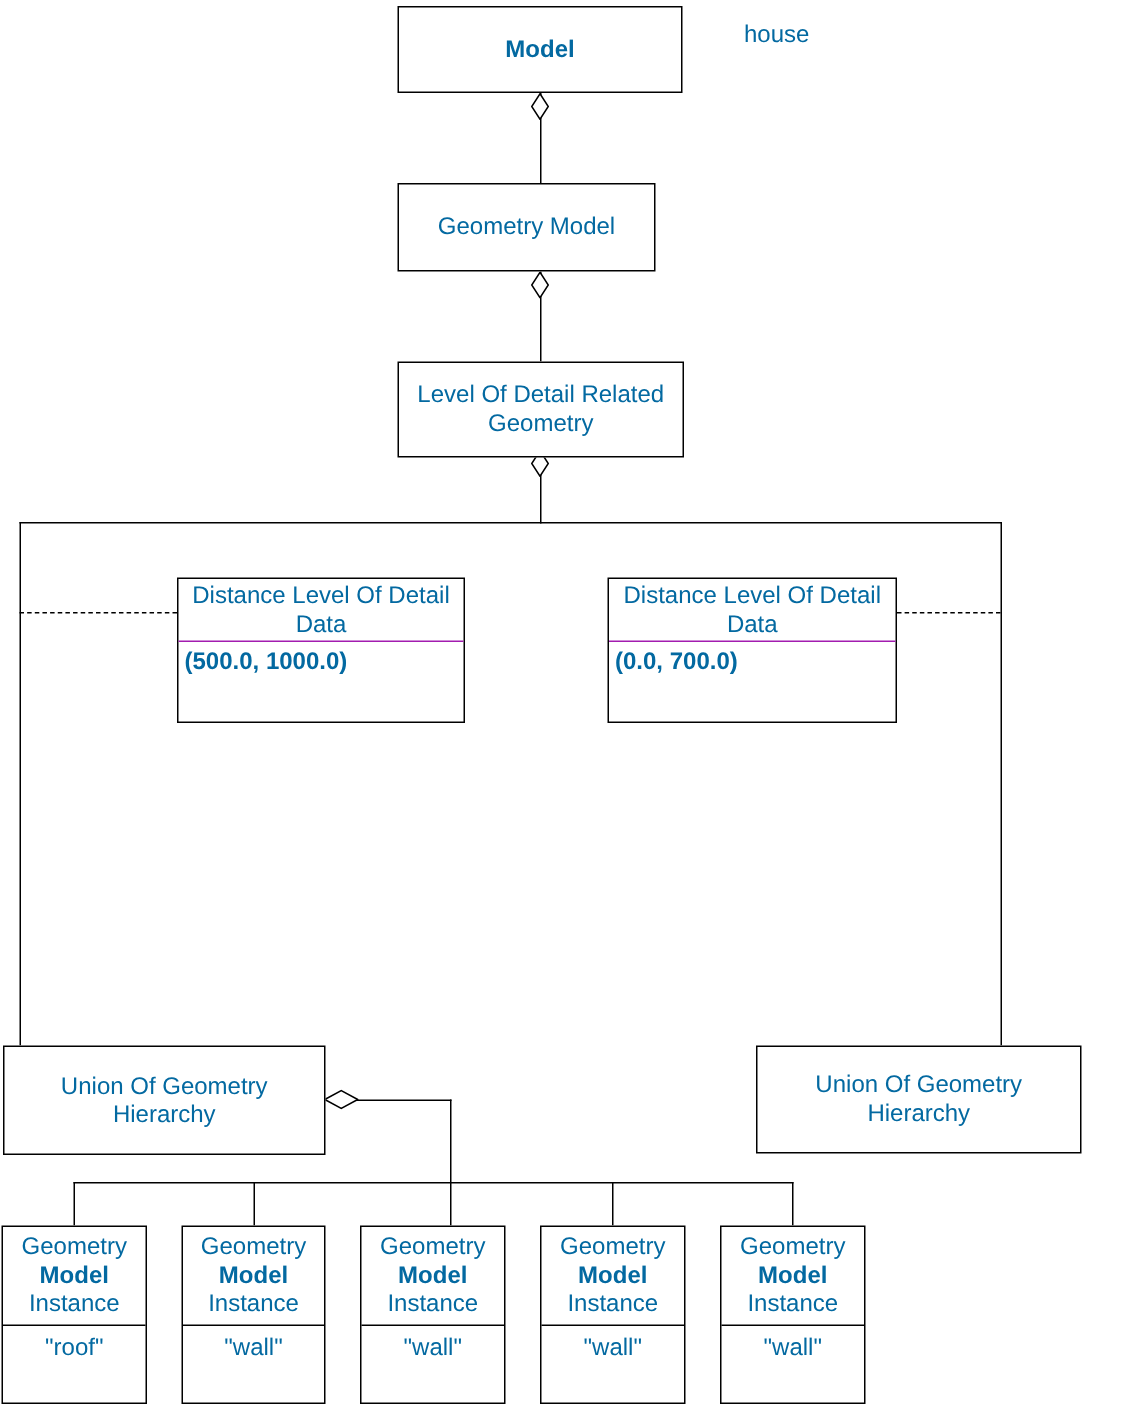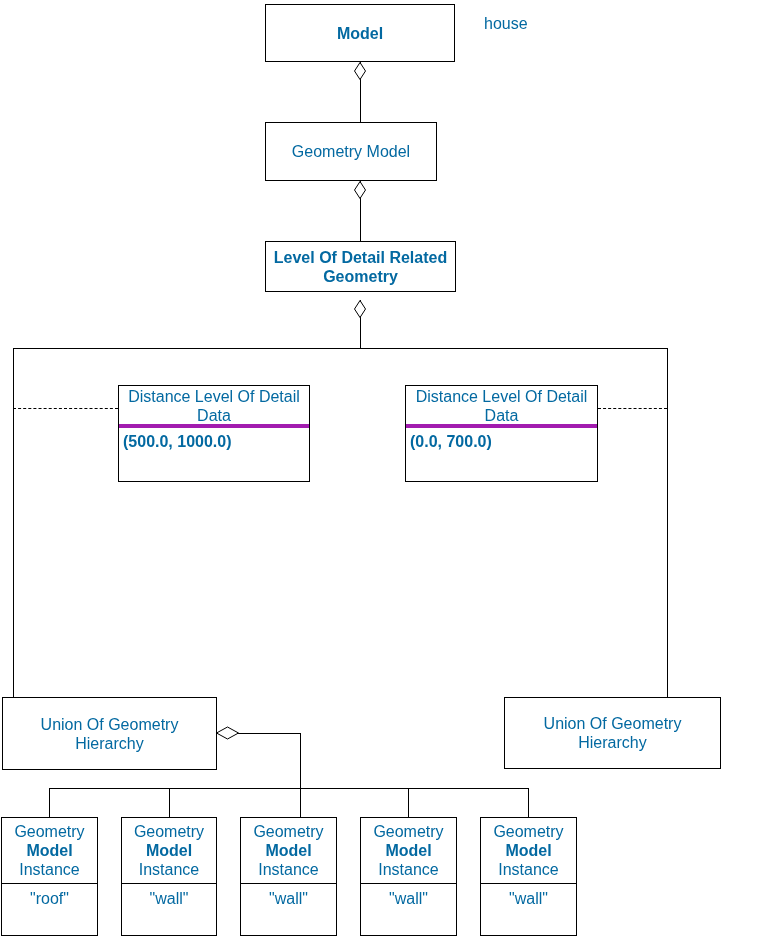--- a/index.html
+++ b/index.html
@@ -11,41 +11,41 @@
     position:absolute;box-sizing:border-box;border:1px solid #000;background:#fff;
     display:flex;align-items:center;justify-content:center;text-align:center;
     font-size:16px;line-height:19px;white-space:pre-line;
   }
   .bold{font-weight:bold;}
   .compartment-box{
     position:absolute;box-sizing:border-box;border:1px solid #000;background:#fff;
     font-size:16px;line-height:19px;
   }
   .comp-header{
-    box-sizing:border-box;border-bottom:4px solid #a21caf;display:flex;
+    box-sizing:border-box;border-bottom:1px solid #a21caf;display:flex;
     align-items:center;justify-content:center;text-align:center;white-space:pre-line;
   }
   .comp-value-left{padding:4px 2px 0 4px;text-align:left;font-weight:bold;}
   .comp-value-center{padding:5px 2px 0 2px;text-align:center;}
   .inst-header{
     box-sizing:border-box;height:66px;border-bottom:1px solid #000;
     padding-top:4px;text-align:center;
   }
   .inst-header span{display:block;}
   .h-line{position:absolute;height:1px;background:#000;}
   .v-line{position:absolute;width:1px;background:#000;}
   .dash-line{position:absolute;height:0;border-top:1px dashed #000;}
   .diamond{position:absolute;}
   .note{position:absolute;font-size:16px;line-height:19px;white-space:pre-line;}
-  #house-note{left:484px;top:14px;}
+  #house-note{left:496px;top:14px;}
   #expands-note{left:599px;top:776px;width:160px;text-align:center;}
 
   #box-model{left:265px;top:4px;width:190px;height:58px;}
   #box-geometry-model{left:265px;top:122px;width:172px;height:59px;}
-  #box-lod{left:265px;top:241px;width:191px;height:51px;font-weight:bold;}
+  #box-lod{left:265px;top:241px;width:191px;height:64px;}
 
   #box-dist-left{left:118px;top:385px;width:192px;height:97px;}
   #box-dist-right{left:405px;top:385px;width:193px;height:97px;}
   .dist-header{height:42px;padding-top:1px;}
 
   #box-union-left{left:2px;top:697px;width:215px;height:73px;}
   #box-union-right{left:504px;top:697px;width:217px;height:72px;}
 
   .inst-box{top:817px;height:119px;}
   #inst-1{left:1px;width:97px;}

